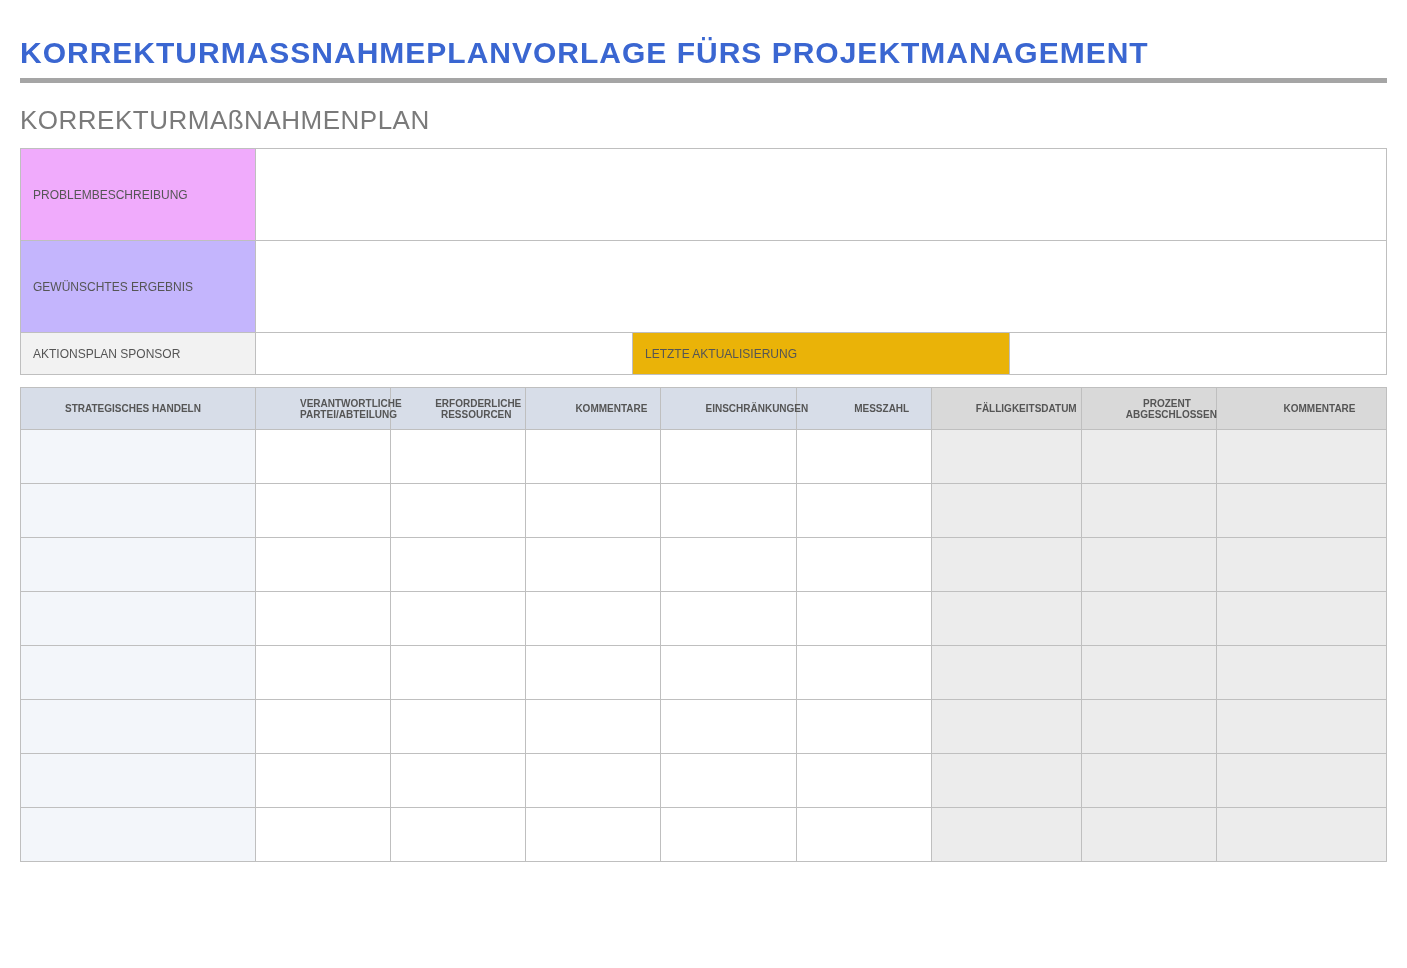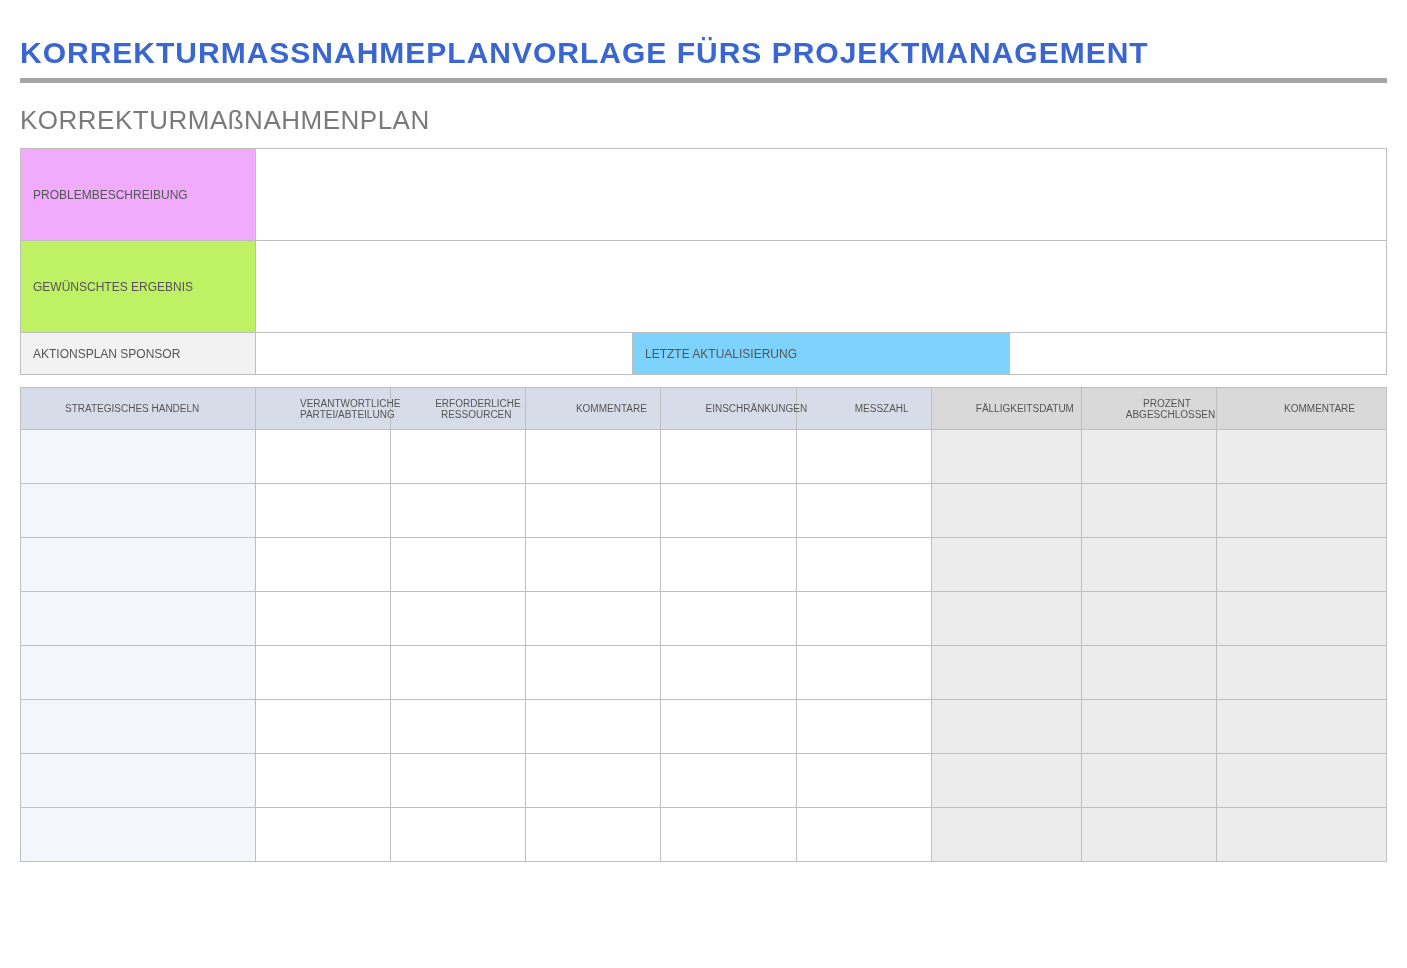--- a/index.html
+++ b/index.html
@@ -40,40 +40,40 @@
   .summary-table td {
     border: 1px solid #bfbfbf;
     font-size: 12px;
     color: #555;
     padding: 0 12px;
     vertical-align: middle;
   }
   .summary-table .row-tall td { height: 92px; }
   .summary-table .row-short td { height: 42px; }
   .label-cell-dark { background: #f0abfc; width: 235px; font-size: 13px; }
-  .label-cell-light { background: #bef264; width: 235px; font-size: 13px; margin-left: 48px; }
+  .label-cell-light { background: #c4b5fd; width: 235px; font-size: 13px; margin-left: 48px; }
   .label-cell-sponsor { background: #f2f2f2; width: 235px; font-size: 11px; }
-  .label-cell-update { background: #7dd3fc; font-size: 11px; }
+  .label-cell-update { background: #eab308; font-size: 11px; }
   .value-cell { background: #fff; }
 
   
   .action-table {
     width: 100%;
     border-collapse: collapse;
     table-layout: fixed;
   }
   .action-table th, .action-table td {
     border: 1px solid #bfbfbf;
     font-size: 10px;
     padding: 6px 8px;
     text-align: left;
     vertical-align: middle;
   }
   .action-table th {
-    font-weight: normal;
+    font-weight: bold;
     color: #555;
     height: 42px;
     text-align: center;
     padding-left: 44px;
   }
   .action-table td { height: 54px; }
   th.head-blue { background: #d7dde8; }
   th.head-grey { background: #d9d9d9; }
   td.cell-blue { background: #f3f6fa; }
   td.cell-white { background: #fff; }

